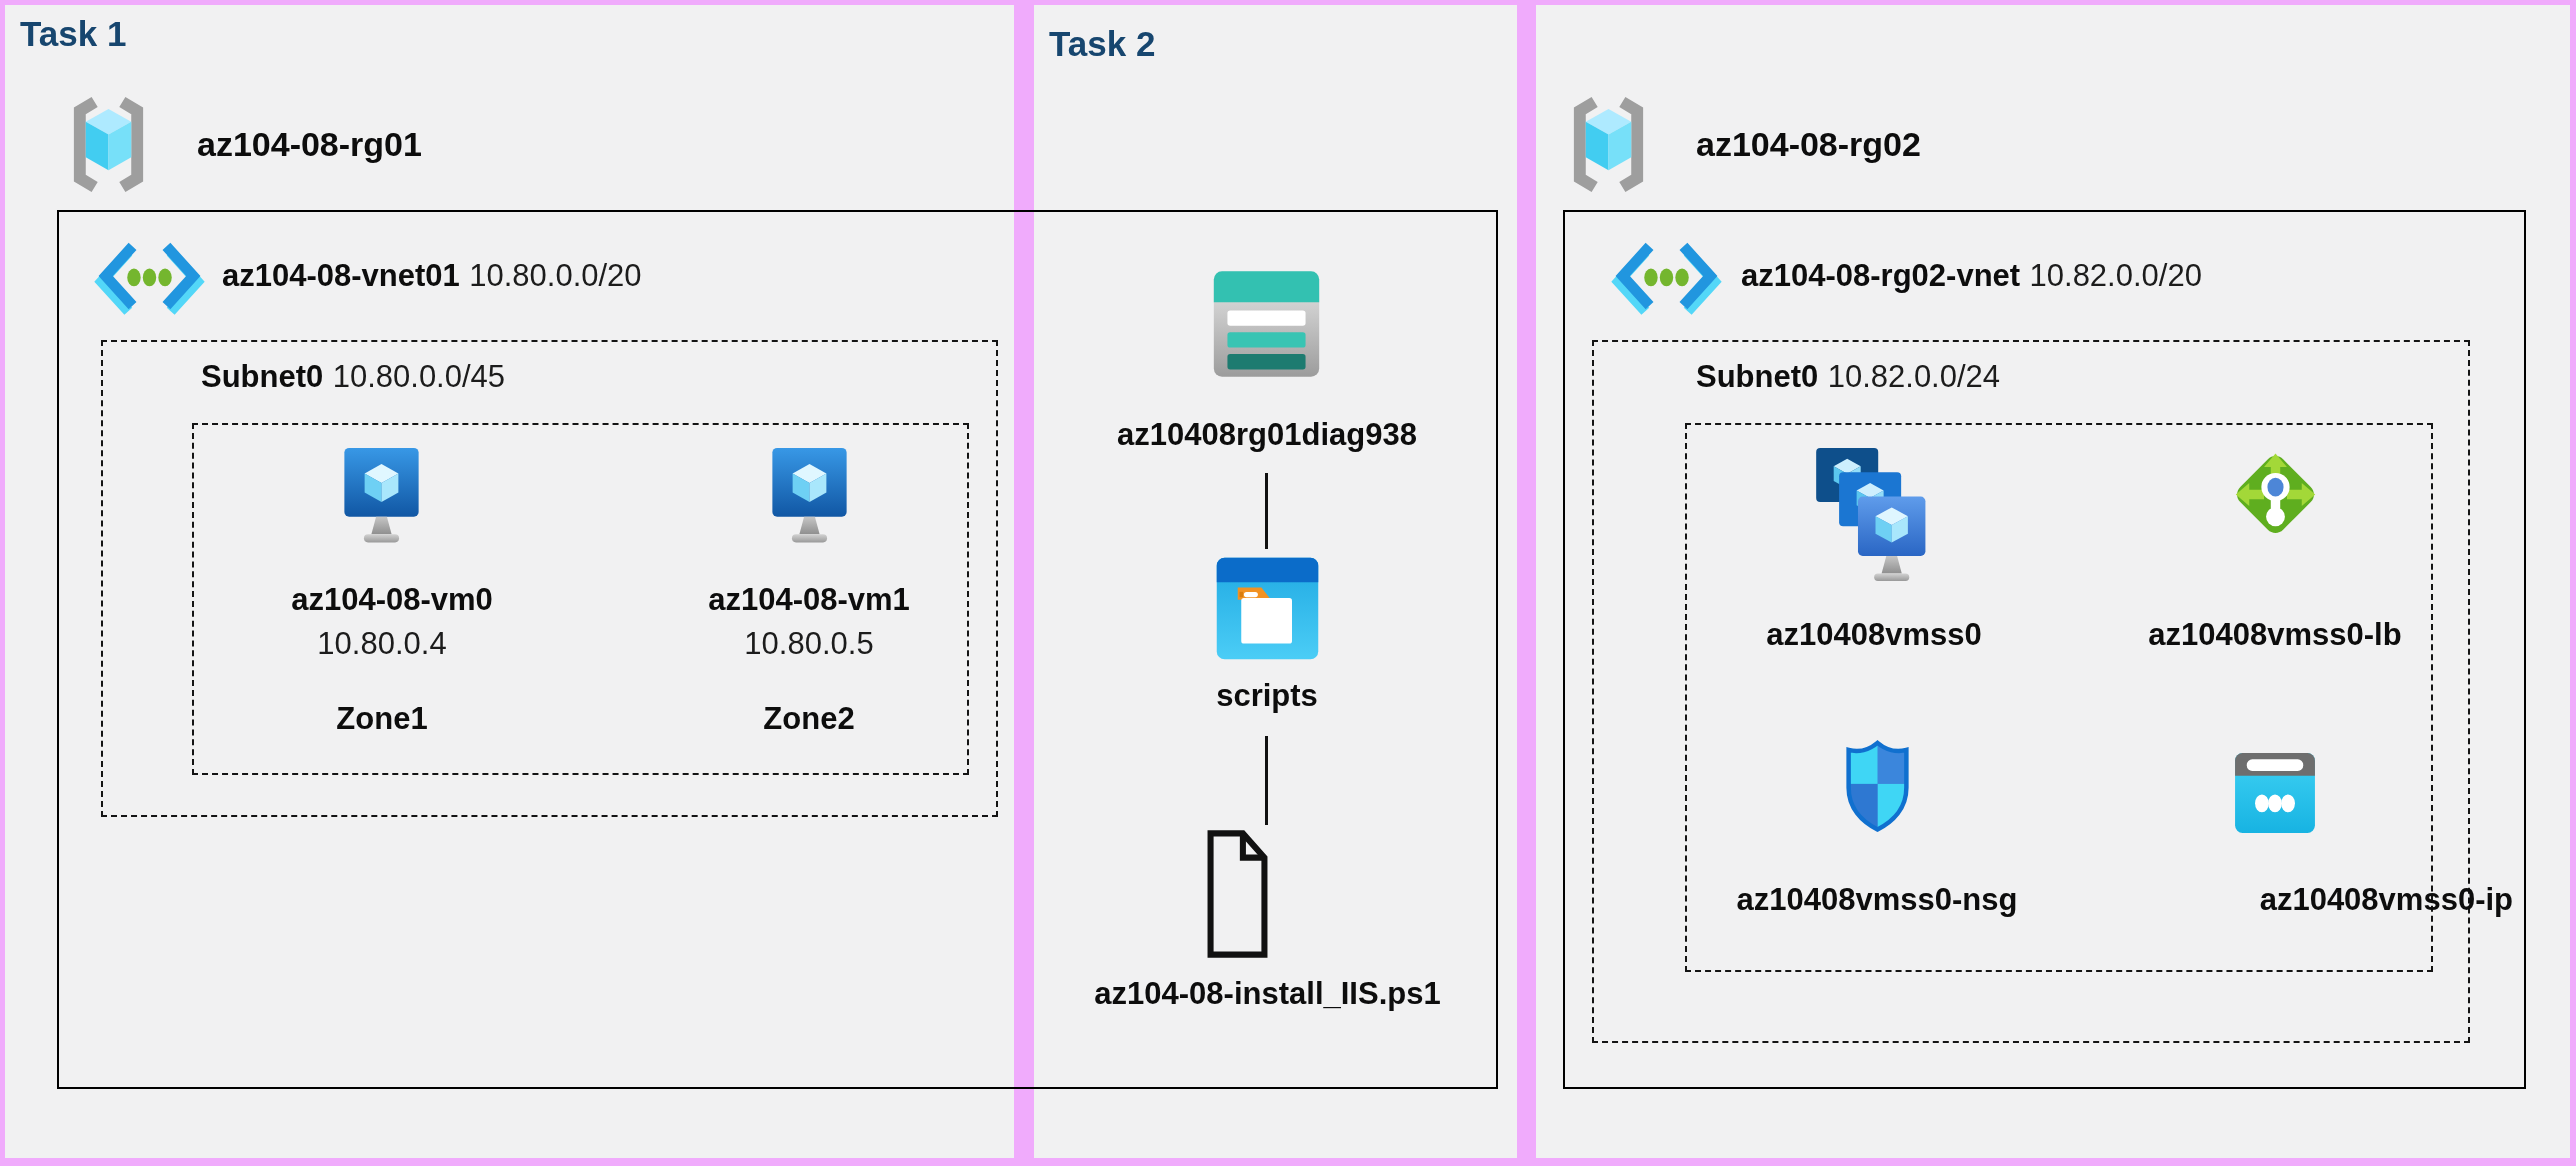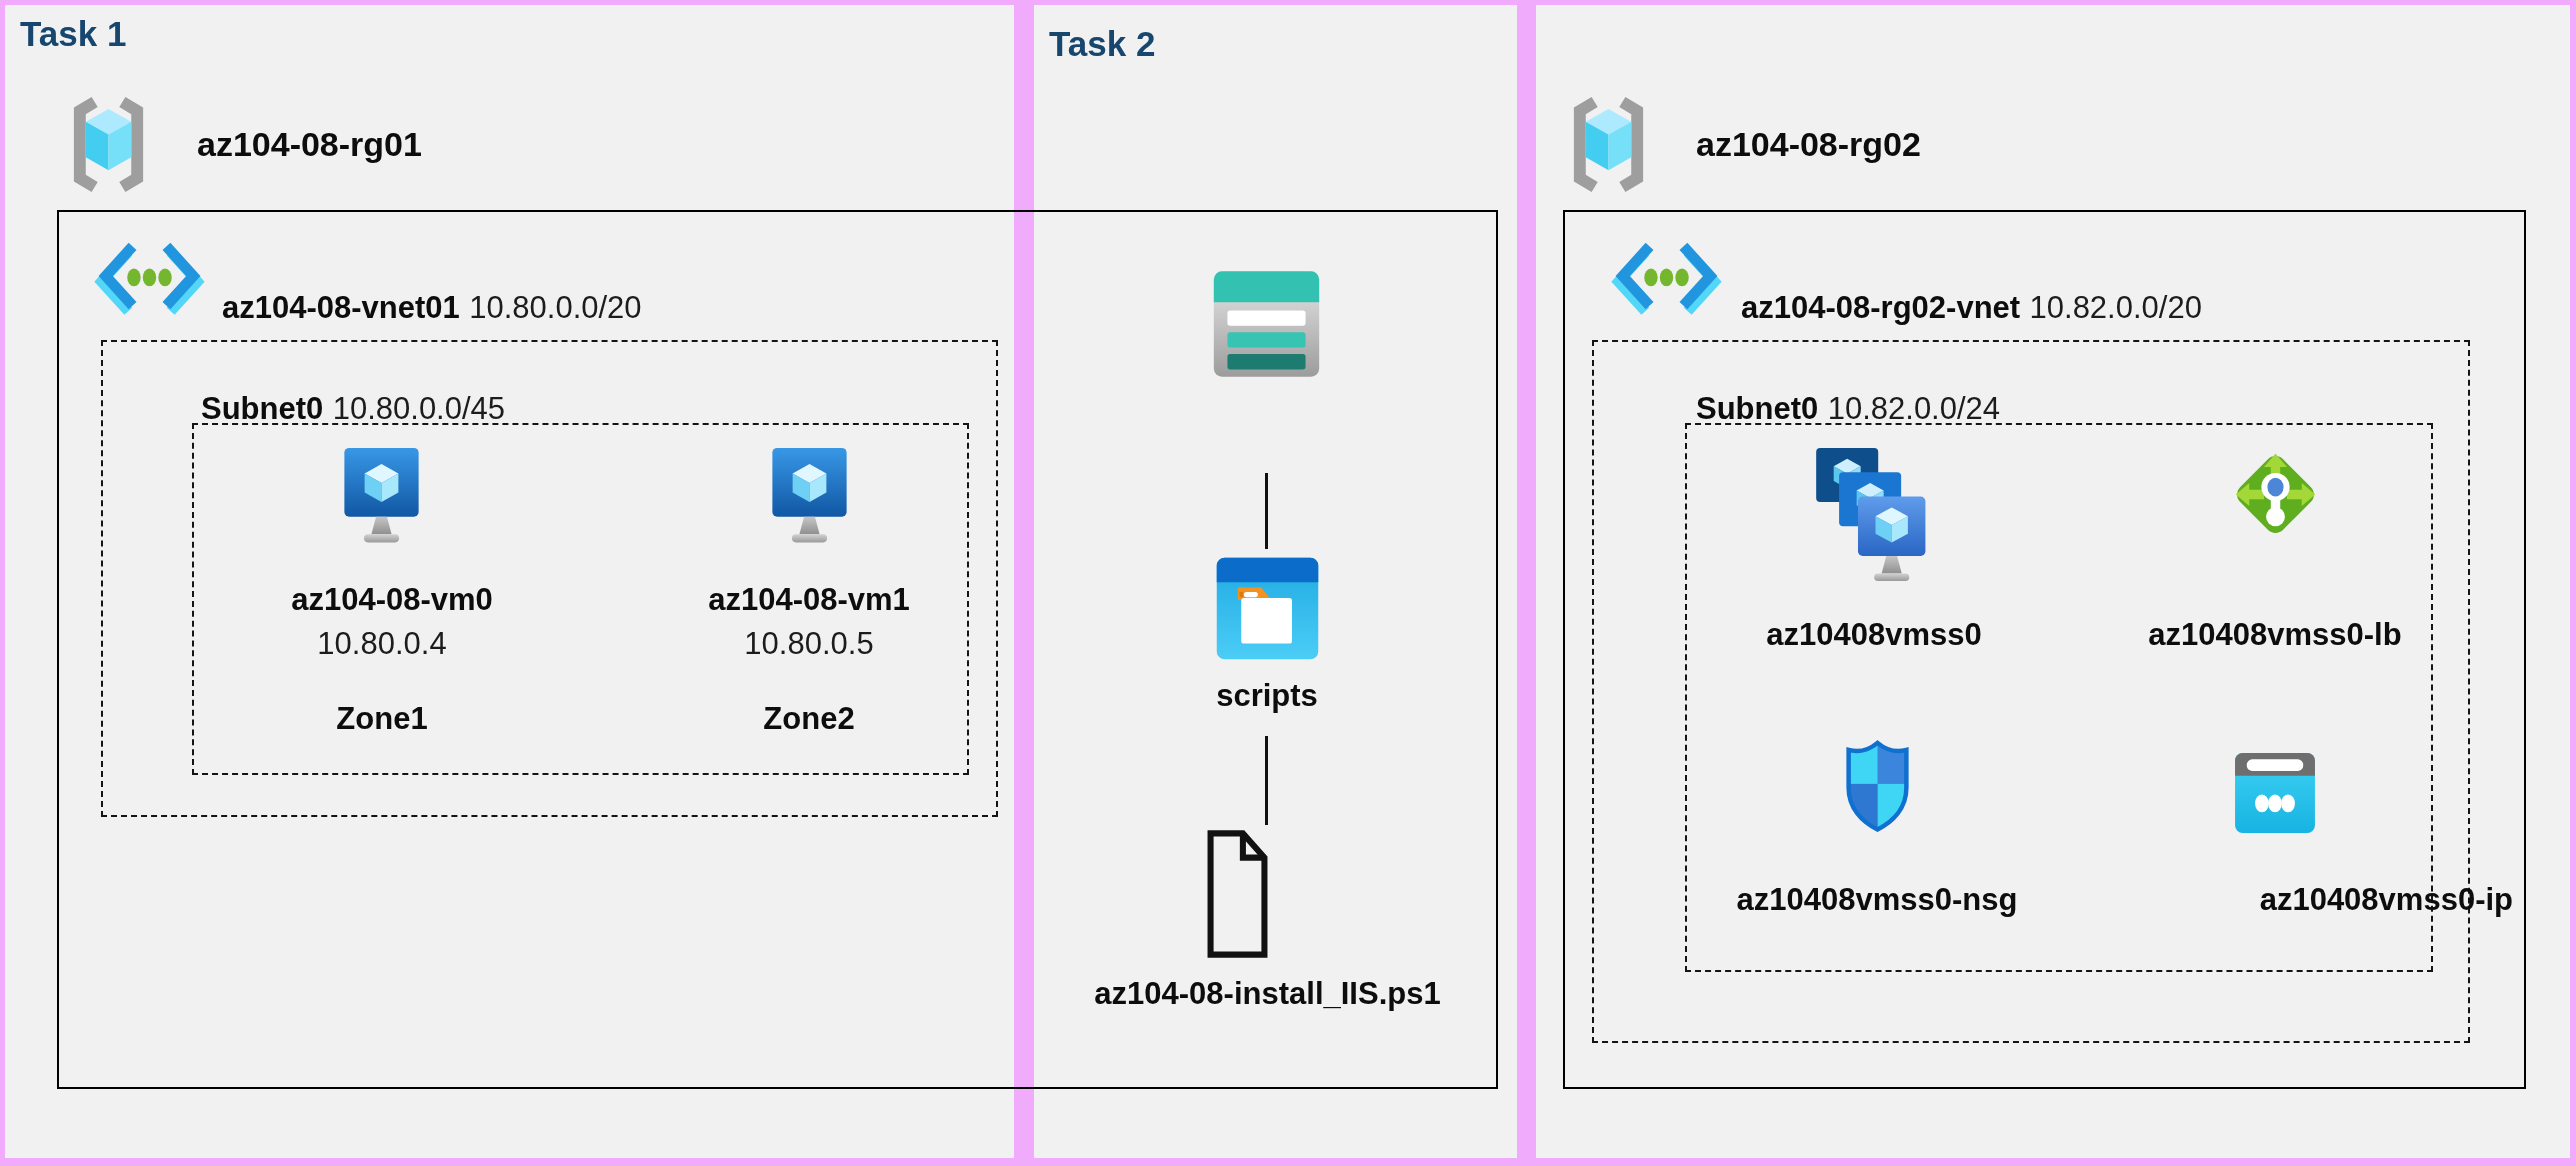--- a/index.html
+++ b/index.html
@@ -4,21 +4,21 @@
 <style>
   html,body{margin:0;padding:0;background:#ffffff;}
   #stage{
     position:relative;width:2576px;height:1166px;background:#f0abfc;
     font-family:"Liberation Sans", sans-serif;color:#0d0d0d;overflow:hidden;
   }
   .panel{position:absolute;top:5.4px;height:1153px;background:#f1f1f2;}
   .hdr{position:absolute;font-size:35px;font-weight:bold;color:#17466F;white-space:nowrap;}
   .solid-box{position:absolute;border:2.7px solid #000;box-sizing:border-box;}
   .dash-box{position:absolute;border:2.7px dashed #141414;box-sizing:border-box;}
-  .row-label{position:absolute;font-size:31px;white-space:nowrap;margin-top:32px;}
+  .row-label{position:absolute;font-size:31px;white-space:nowrap;}
   .b{font-weight:bold;}
   .r{font-weight:normal;margin-left:9.4px;color:#1c1c1c;}
   .rg-label{position:absolute;font-size:34px;font-weight:bold;white-space:nowrap;}
   .node-label{position:absolute;width:472px;text-align:center;font-size:31px;font-weight:bold;white-space:nowrap;}
   .node-sub{position:absolute;width:472px;text-align:center;font-size:31px;font-weight:normal;color:#1c1c1c;white-space:nowrap;}
   .icon{position:absolute;}
   .conn{position:absolute;width:2.7px;background:#111;}
 </style>
 </head>
 <body>
@@ -163,20 +163,21 @@
 
   <div class="icon" style="left:1212px;top:266px;">
     <svg width="109" height="116" viewBox="0 0 120 120">
       <rect x="2" y="2" width="116" height="116" rx="9" fill="url(#gsto)"></rect>
       <path d="M11 2 h98 a9 9 0 0 1 9 9 v25 h-116 v-25 a9 9 0 0 1 9 -9 z" fill="#33c1b1"></path>
       <rect x="17" y="45" width="86" height="17" rx="3" fill="#ffffff"></rect>
       <rect x="17" y="69" width="86" height="17" rx="3" fill="#38c4b3"></rect>
       <rect x="17" y="93" width="86" height="17" rx="3" fill="#1d7b70"></rect>
     </svg>
   </div>
+  <div class="node-label" style="left:1031px;top:417px;">az10408rg01diag938</div>
 
   <div class="conn" style="left:1265px;top:473px;height:76px;"></div>
 
   <div class="icon" style="left:1215px;top:551px;">
     <svg width="105" height="115" viewBox="0 0 120 120">
       <rect x="2" y="2" width="116" height="116" rx="9" fill="url(#gscr)"></rect>
       <path d="M11 2 h98 a9 9 0 0 1 9 9 v19 h-116 v-19 a9 9 0 0 1 9 -9 z" fill="#0b6cc9"></path>
       <polygon points="26,36 53,36 64,50 26,50" fill="#f29222"></polygon>
       <rect x="28" y="41" width="4" height="6" fill="#d97c0d"></rect>
       <rect x="33" y="41" width="16" height="6" rx="3" fill="#ffffff"></rect>

